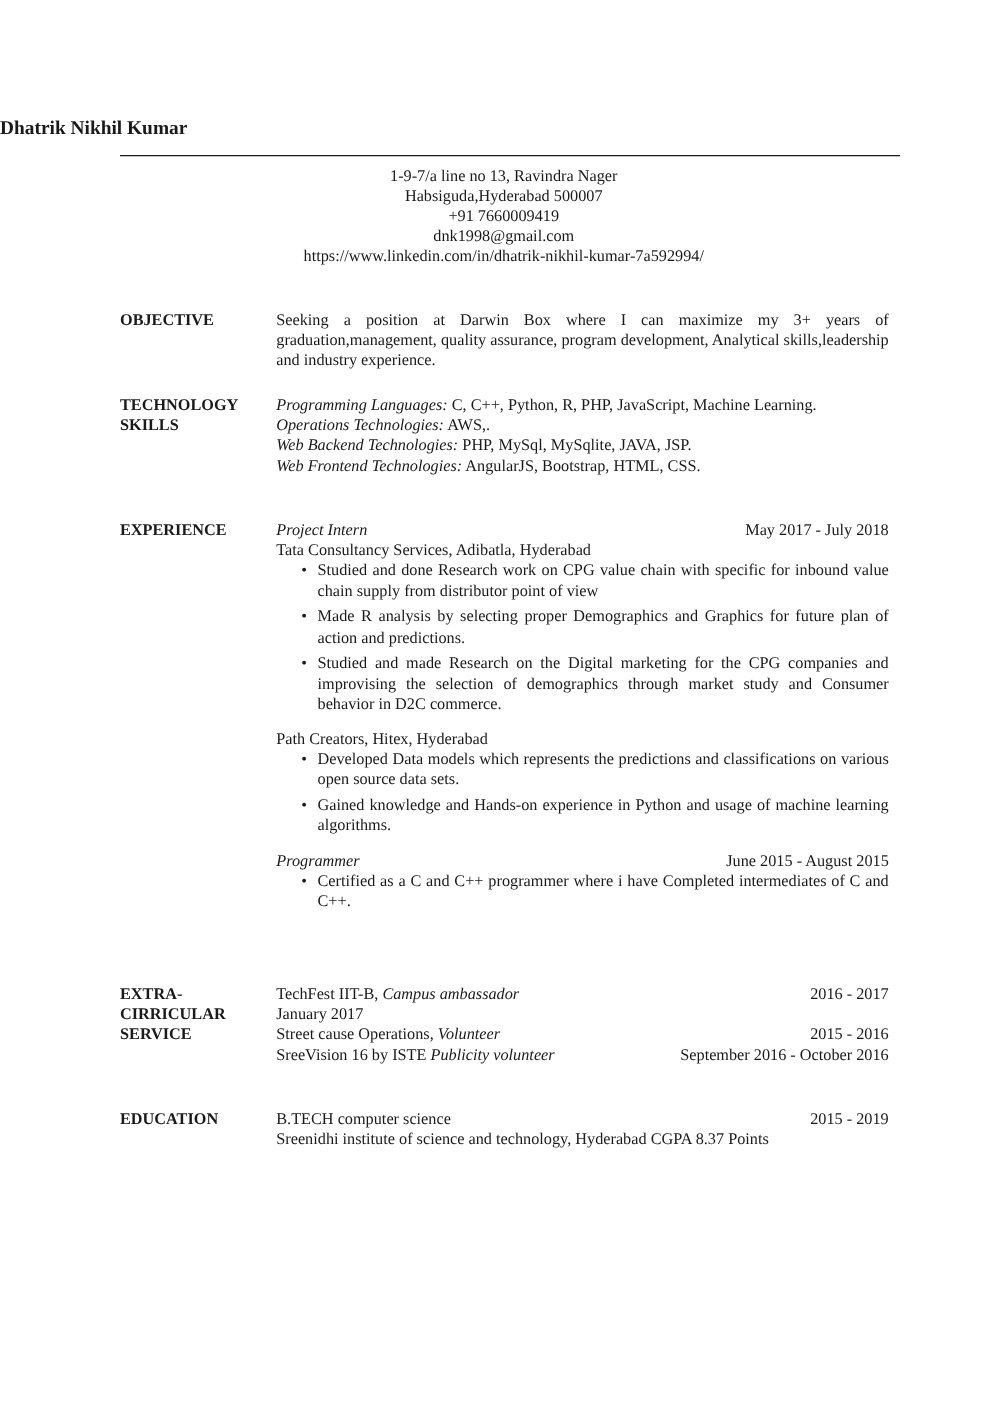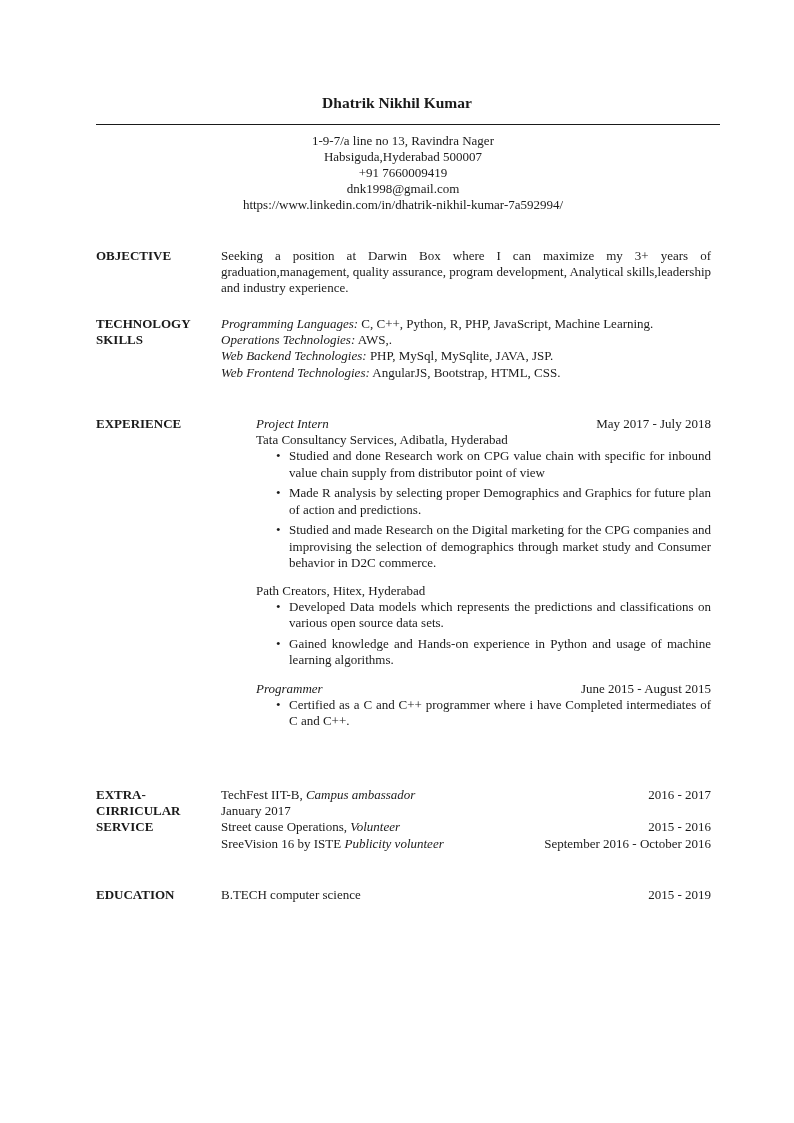--- a/index.html
+++ b/index.html
@@ -1,30 +1,30 @@
 <!DOCTYPE html>
 <html><head>
 <meta charset="utf-8">
 <style>
   html, body { margin: 0; padding: 0; background: #ffffff; }
   body { width: 794px; height: 1123px; position: relative; font-family: "DejaVu Serif", "Liberation Serif", serif; color: #1a1a1a; font-size: 12.6px; }
   .page { position: absolute; left: 0; top: 0; width: 794px; height: 1123px; }
-  .name { position: absolute; left: 0; width: 794px; top: 94px; text-align: center; font-weight: bold; font-size: 15.5px; font-family: "Liberation Serif", serif; }
+  .name { position: absolute; left: 0; width: 794px; top: 94px; font-weight: bold; font-size: 15.5px; font-family: "Liberation Serif", serif; }
   .rule { position: absolute; left: 96px; width: 624px; top: 124px; height: 0; border-top: 1.3px solid #1a1a1a; }
   .contact { position: absolute; left: 0; width: 806px; top: 133px; text-align: center; font-family: "Liberation Serif", serif; font-size: 13px; line-height: 16px; }
   .section { position: absolute; left: 96px; width: 616px; font-family: "Liberation Serif", serif; font-size: 13px; line-height: 16.2px; }
   .sec-title { position: absolute; left: 0; top: 0; font-weight: bold; width: 120px; }
   .sec-body { position: absolute; left: 125px; top: 0; width: 490px; }
   .justify { text-align: justify; }
   .row { display: flex; justify-content: space-between; }
   .it { font-style: italic; }
   ul { margin: 0; padding: 0 0 0 33px; list-style: none; }
   li { position: relative; text-align: justify; margin-bottom: 4.6px; }
   li::before { content: "\2022"; position: absolute; left: -13px; top: 0; }
-  .job { margin-bottom: 12px; margin-left: 35px; }
+  .job { margin-bottom: 12px; }
 </style>
 </head>
 <body>
 
 <div class="page">
 
   <div class="name">Dhatrik Nikhil Kumar</div>
   <div class="rule"></div>
 
   <div class="contact">
@@ -116,16 +116,17 @@
     </div>
   </div>
 
   <div class="section" style="top:887px;">
     <div class="sec-title">EDUCATION</div>
     <div class="sec-body">
       <div class="row">
           <span>B.TECH computer science</span>
           <span>2015 - 2019</span>
         </div>
+      <div>Sreenidhi institute of science and technology, Hyderabad CGPA 8.37 Points</div>
     </div>
   </div>
 
 </div>
 
 </body></html>

